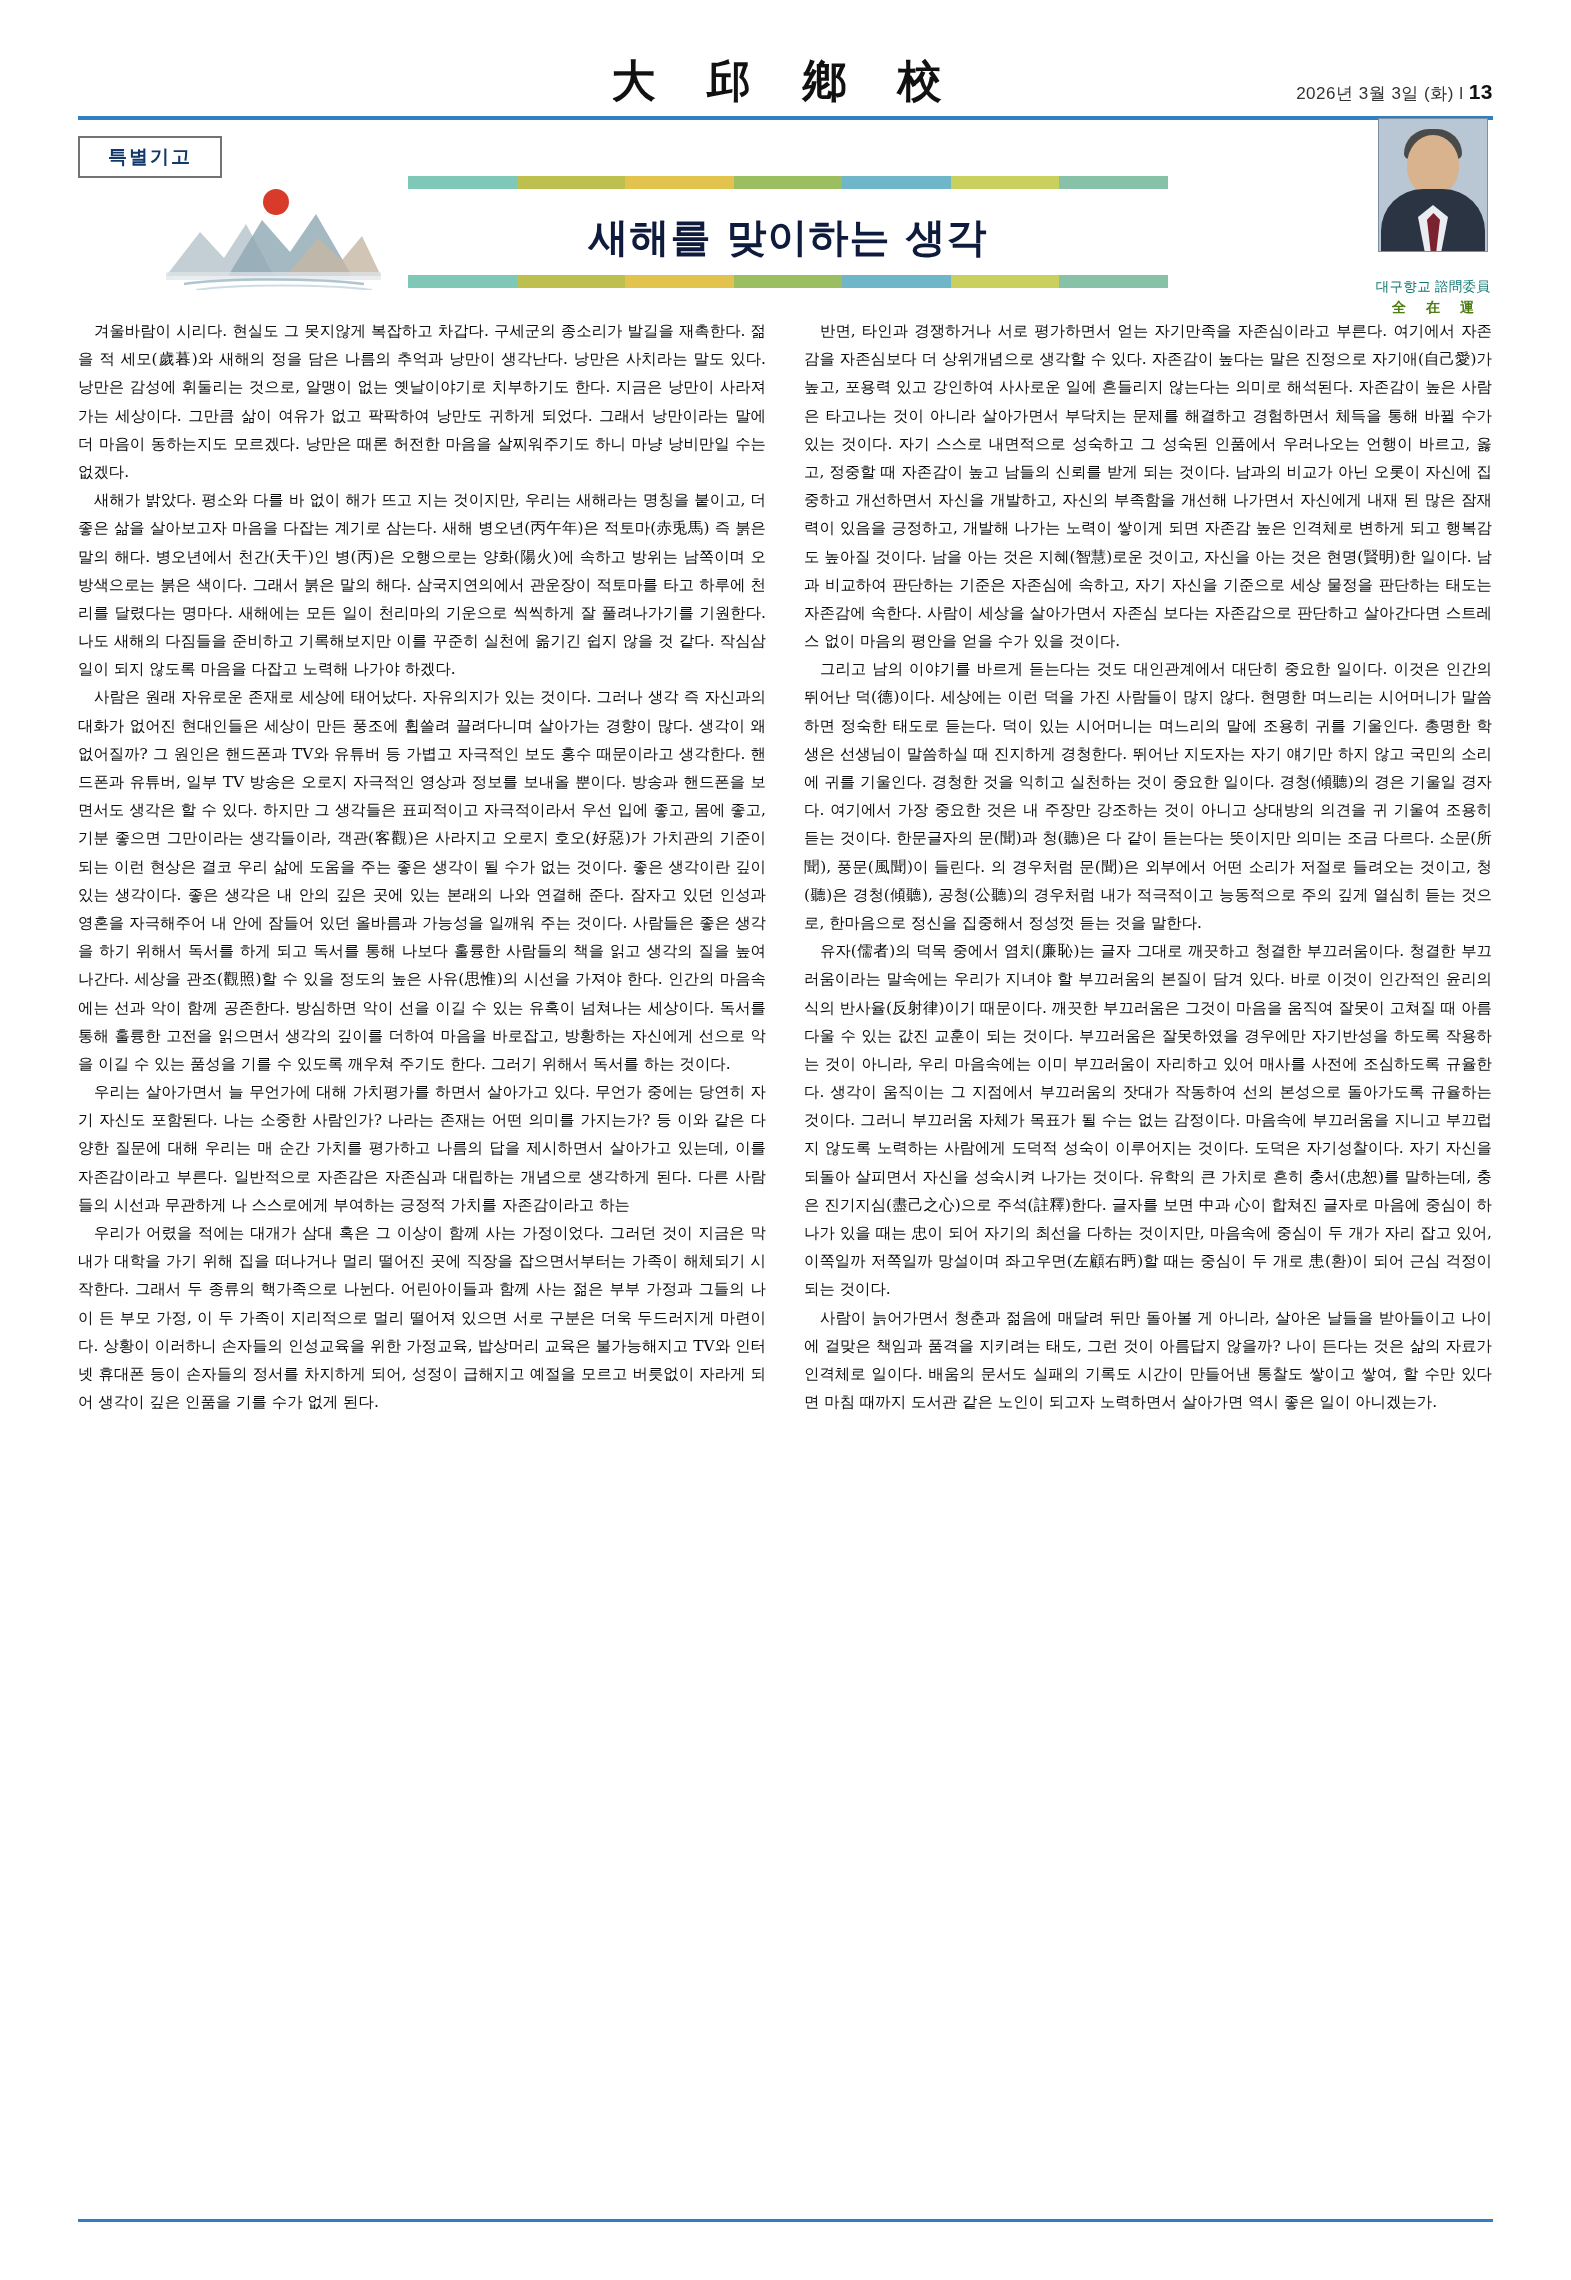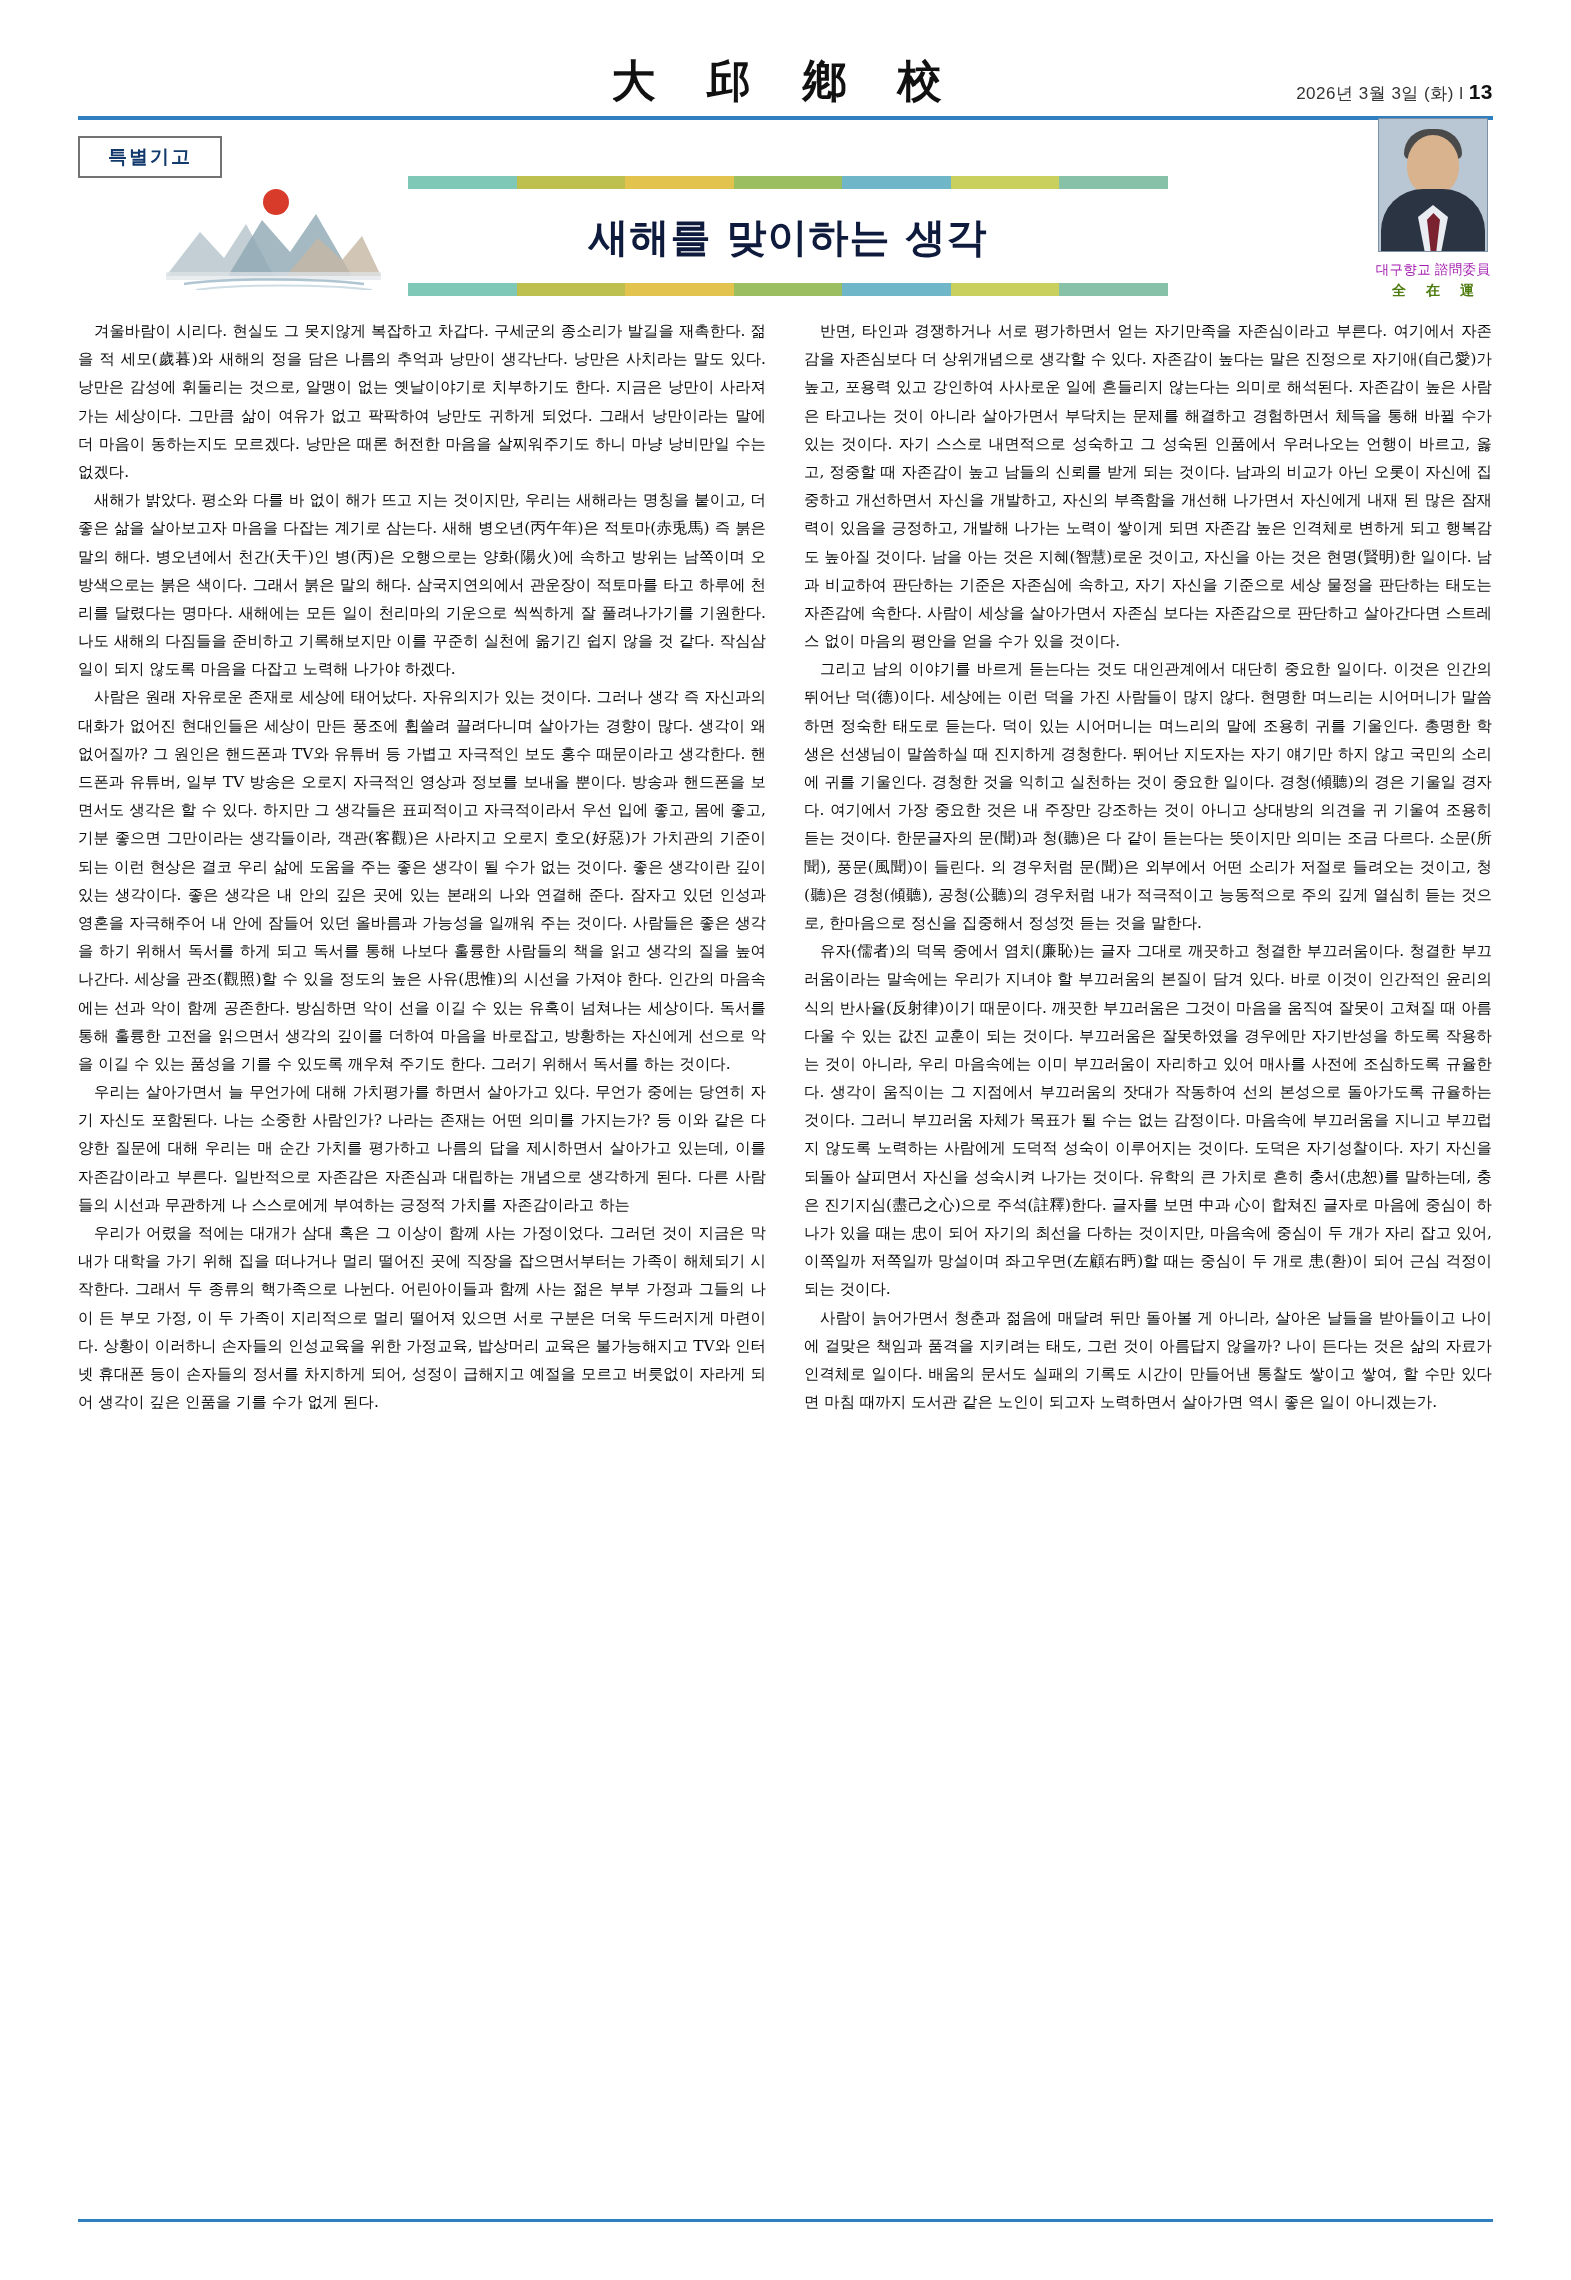--- a/index.html
+++ b/index.html
@@ -112,21 +112,21 @@
   .s4 { background: #9bbf60; }
   .s5 { background: #6fb6c9; }
   .s6 { background: #c9d05e; }
   .s7 { background: #86c1a8; }
   .article-title {
     font-family: "DejaVu Serif", serif;
     font-size: 40px;
     font-weight: bold;
     color: #0f1b3d;
     line-height: 1.1;
-    padding: 26px 0 24px;
+    padding: 26px 0 16px;
     letter-spacing: 1px;
   }
 
   .author-box {
     position: absolute;
     right: 0;
     top: 0;
     width: 120px;
     text-align: center;
   }
@@ -177,24 +177,24 @@
   }
   .author-photo .tie {
     position: absolute;
     left: 50%; bottom: 0;
     width: 13px; height: 38px;
     margin-left: -6px;
     background: #7a2230;
     clip-path: polygon(50% 0, 100% 18%, 72% 100%, 28% 100%, 0 18%);
   }
   .author-role {
-    margin-top: 9px;
+    margin-top: 26px;
     font-family: "Liberation Sans", sans-serif;
     font-size: 13.5px;
-    color: #a21caf;
+    color: #0f766e;
     letter-spacing: 0.3px;
   }
   .author-name {
     margin-top: 3px;
     font-family: "Liberation Sans", sans-serif;
     font-size: 14px;
     font-weight: bold;
     letter-spacing: 8px;
     color: #4d7c0f;
     padding-left: 8px;

